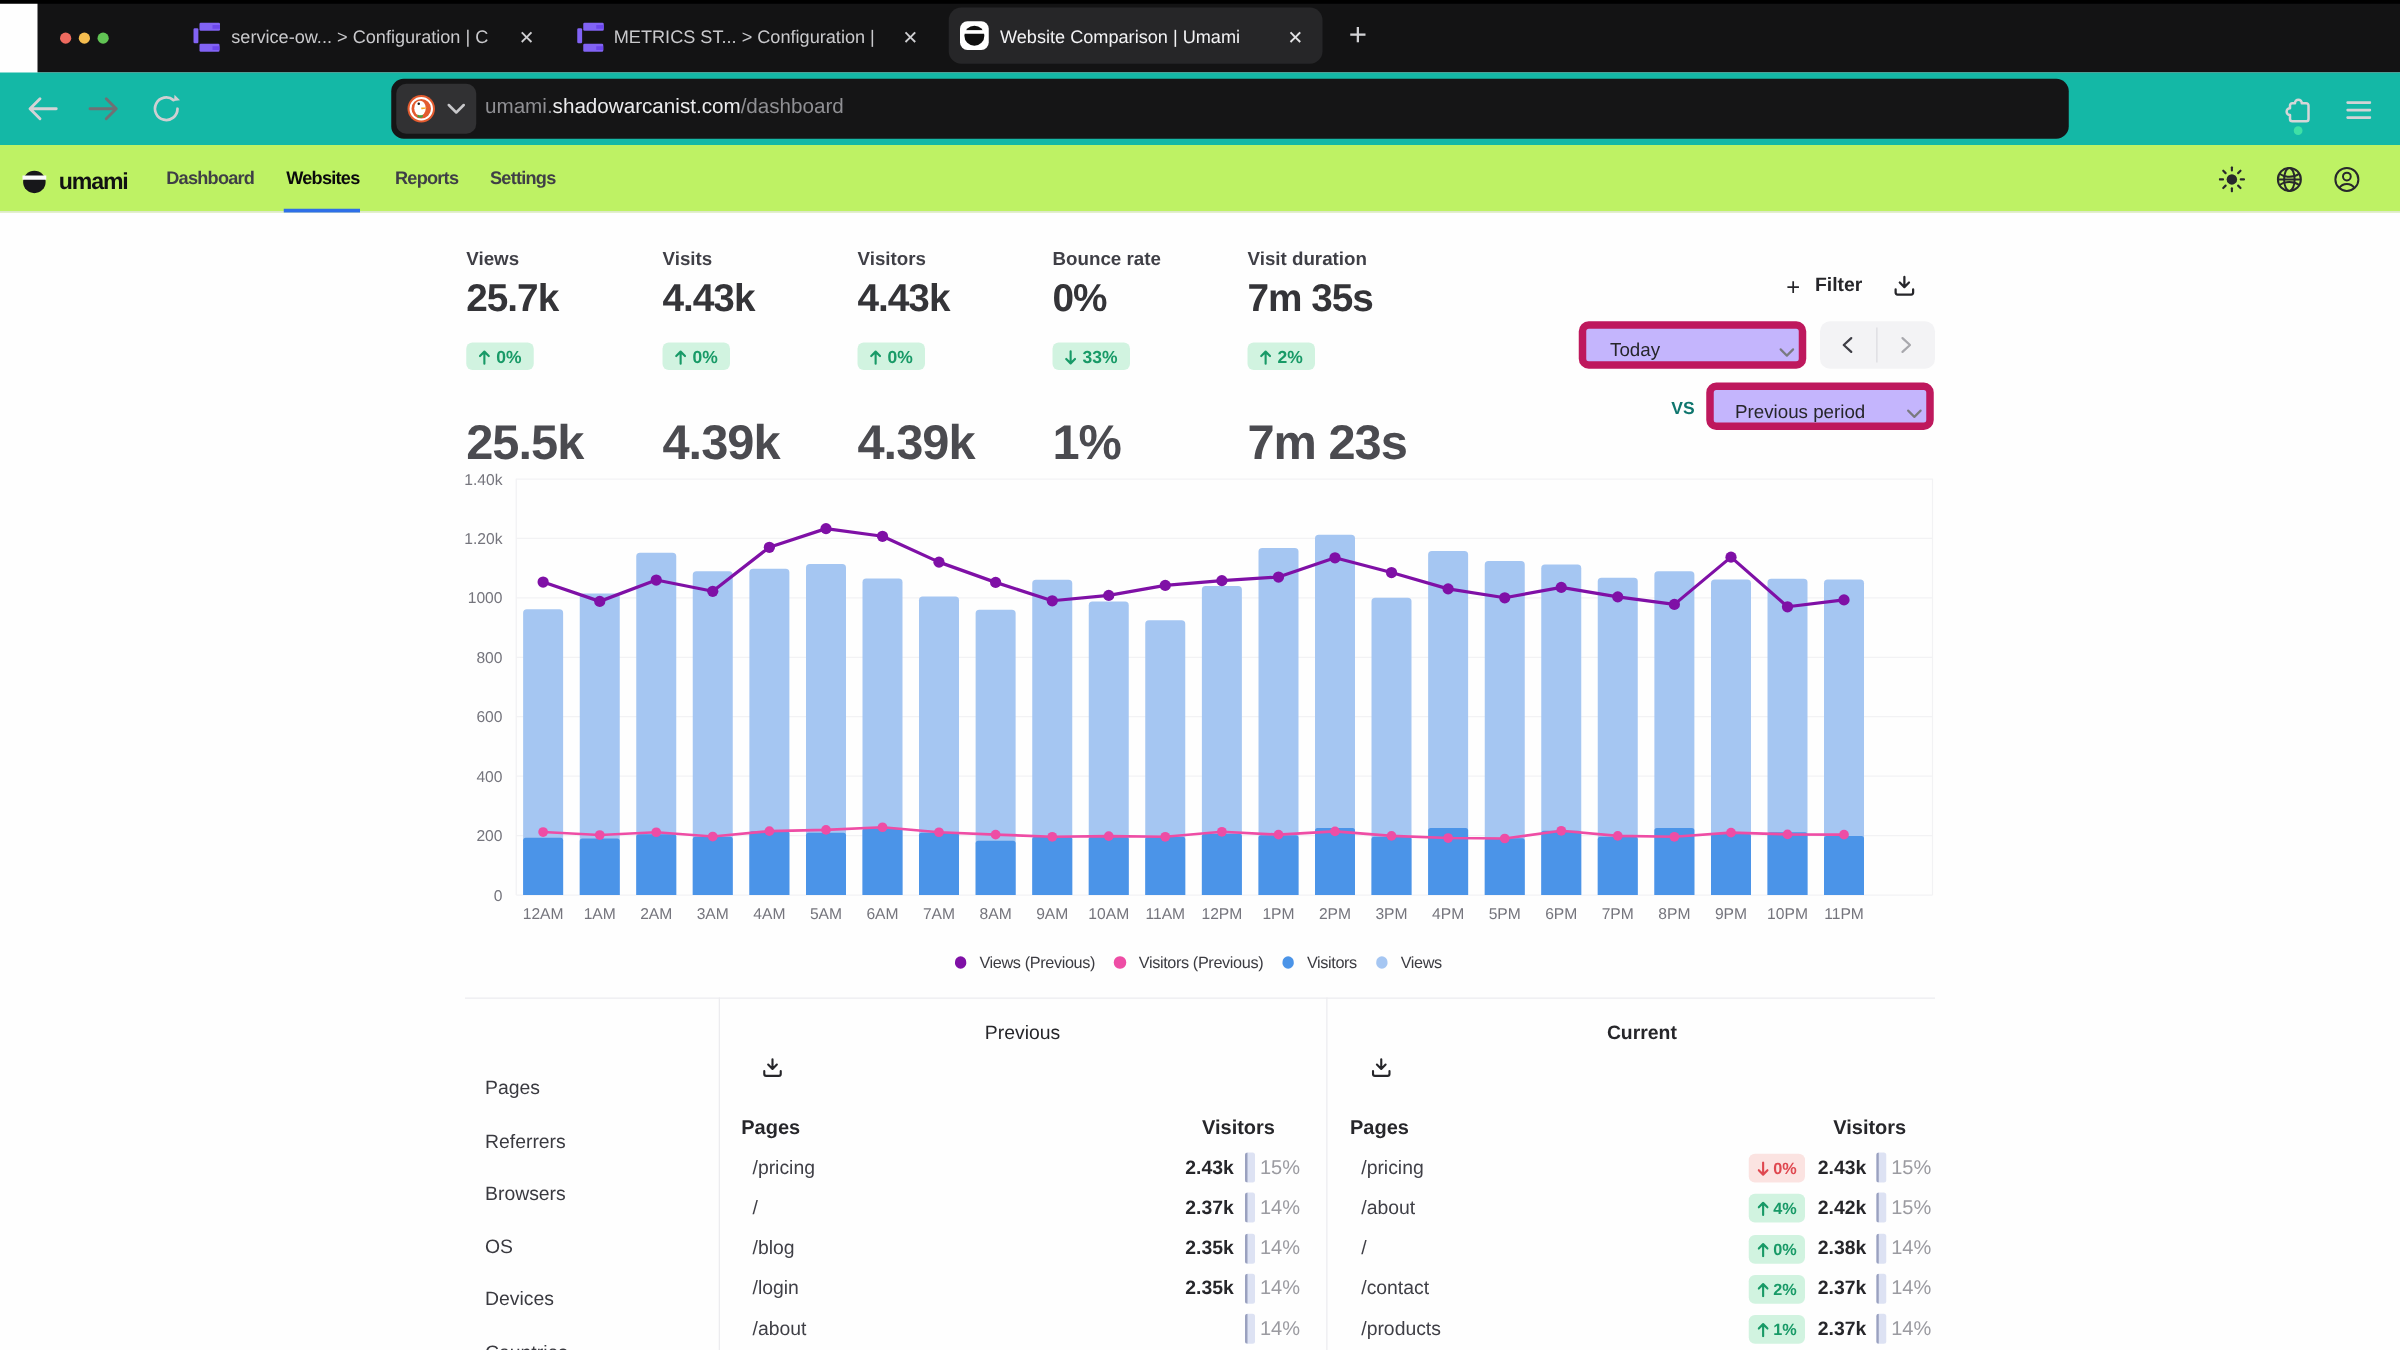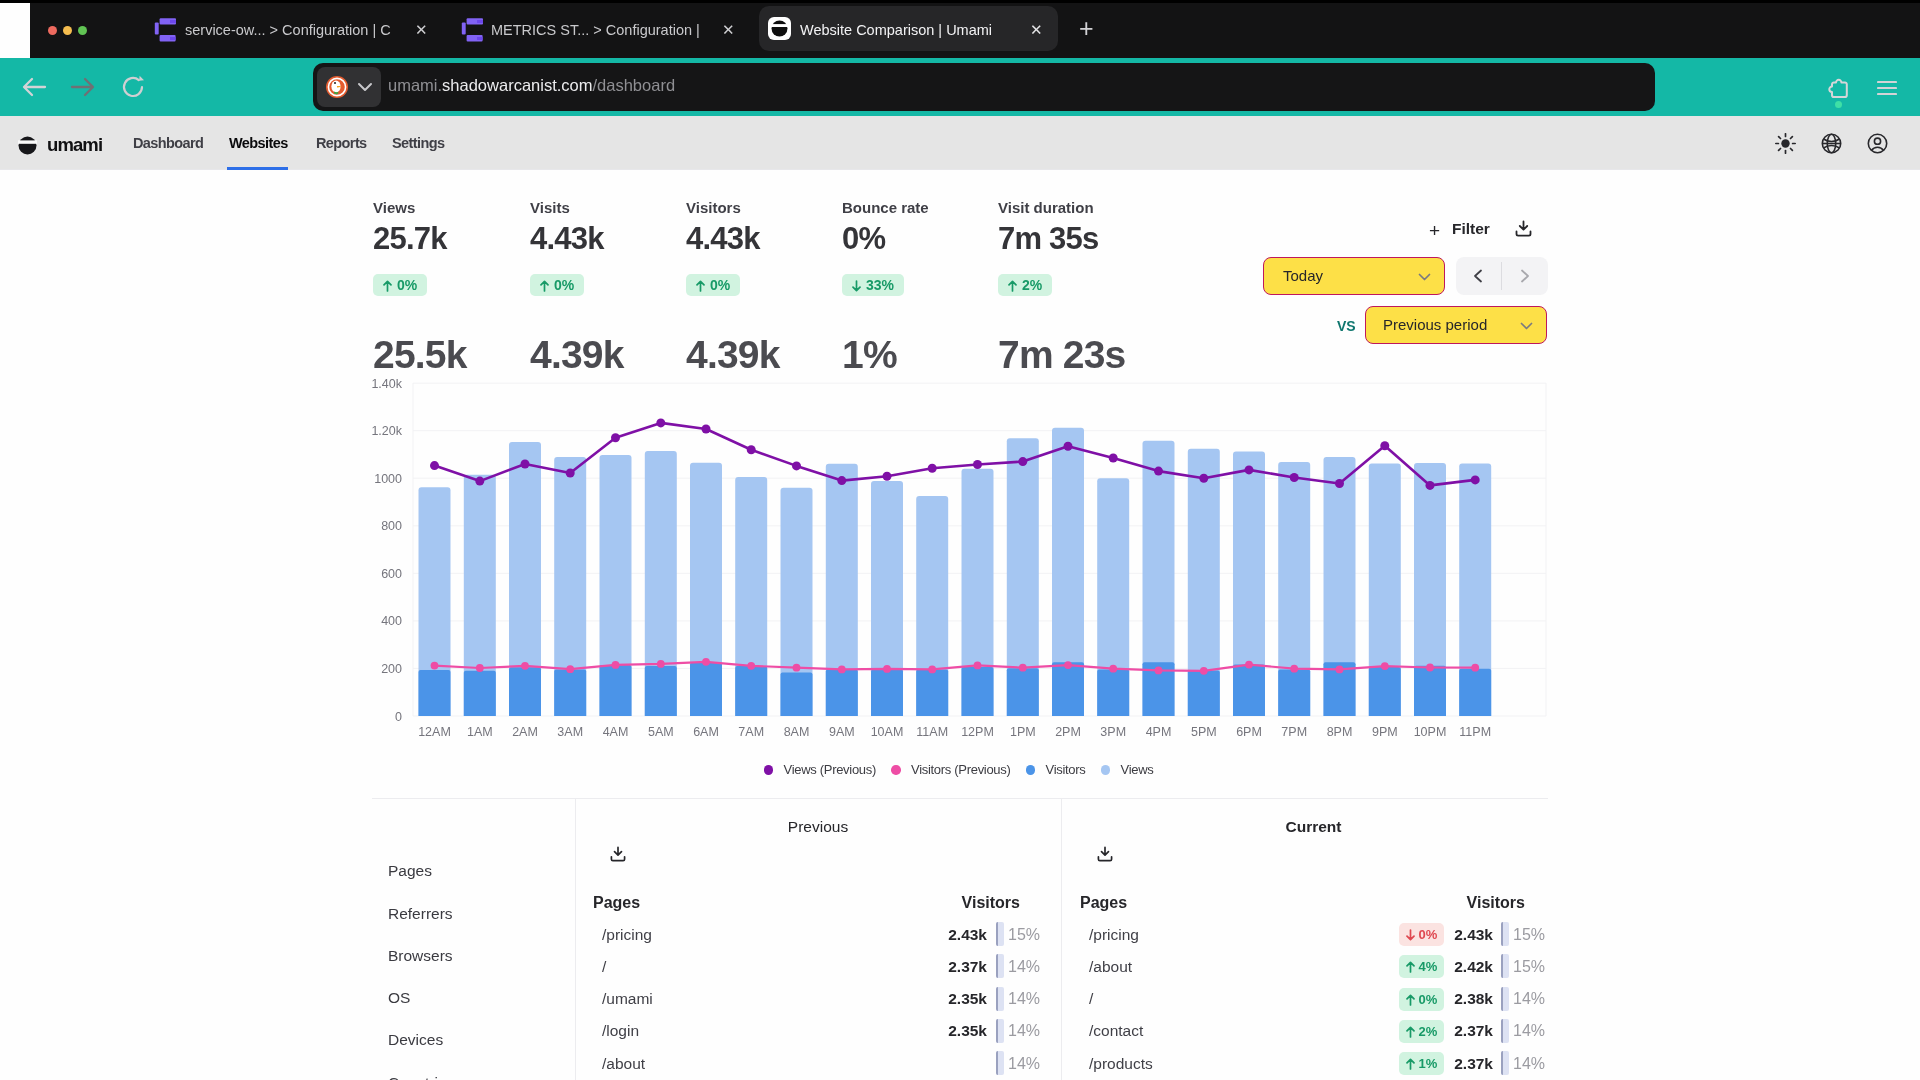--- a/index.html
+++ b/index.html
@@ -11,30 +11,30 @@
 .tl{position:absolute;top:26px;width:9px;height:9px;border-radius:50%;}
 .tab-title{position:absolute;top:22px;font-size:14.5px;color:#c9c9cc;white-space:nowrap;}
 .tabx{position:absolute;top:21px;font-size:15px;color:#cfcfd2;}
 #activetab{position:absolute;left:729px;top:6px;width:299px;height:45px;background:#262628;border-radius:10px;}
 #urlrow{position:absolute;left:0;top:58px;width:1920px;height:58px;background:#14b8a6;}
 #urlfield{position:absolute;left:313px;top:5px;width:1342px;height:48px;background:#151516;border-radius:10px;}
 #ddgbadge{position:absolute;left:4px;top:4px;width:64px;height:40px;background:#313133;border-radius:8px;}
 .urltext{position:absolute;left:75px;top:13px;font-size:16.5px;color:#8f8f93;white-space:nowrap;}
 .urltext b{color:#ececee;font-weight:normal;}
 
-#appheader{position:absolute;left:0;top:116px;width:1920px;height:54px;background:#e5e5e5;border-bottom:1px solid #e7e7ea;}
+#appheader{position:absolute;left:0;top:116px;width:1920px;height:54px;background:#bef264;border-bottom:1px solid #e7e7ea;}
 #appheader .nav{position:absolute;top:19px;font-size:14.5px;font-weight:700;color:#3f3f46;letter-spacing:-0.6px;}
 #navline{position:absolute;left:227px;top:51px;width:61px;height:3px;background:#2e6fe8;}
 
 .mlabel{position:absolute;font-size:15px;font-weight:700;color:#3f3f46;}
 .mval{position:absolute;font-size:31px;font-weight:700;color:#343438;letter-spacing:-0.8px;}
 .mprev{position:absolute;font-size:39px;font-weight:700;color:#4b4b50;letter-spacing:-0.8px;margin-top:22px;}
 .chip{position:absolute;height:22px;border-radius:5px;background:#d1f3e0;color:#189a67;font-size:14px;font-weight:700;line-height:22px;padding:0 10px;white-space:nowrap;}
 
-.selbox{position:absolute;background:#fde047;border:1px solid #be185d;border-radius:8px;font-size:15px;color:#26262a;}
+.selbox{position:absolute;background:#c4b5fd;border:6px solid #be185d;border-radius:8px;font-size:15px;color:#26262a;}
 
 .t-label{position:absolute;font-size:15.5px;color:#3f3f46;white-space:nowrap;}
 .t-val{position:absolute;font-size:15.5px;font-weight:700;color:#26262a;text-align:right;width:70px;}
 .t-pct{position:absolute;font-size:16px;color:#9b9ba1;}
 .pbar{position:absolute;width:7.5px;height:24px;border-radius:2px;background:#dde2f3;overflow:hidden;}
 .pbar i{position:absolute;left:0;top:0;width:1.8px;height:24px;background:#9aa1bf;}
 .rchip{position:absolute;height:23px;border-radius:5px;font-size:13px;font-weight:700;line-height:23px;padding:0 7px;white-space:nowrap;background:#d1f3e0;color:#189a67;}
 .rchip svg{margin-right:0 !important;}
 .rchip.red{background:#fbe3e1;color:#df4850;}
 .menuitem{position:absolute;left:388px;font-size:15.5px;color:#3a3a40;}
@@ -423,21 +423,21 @@
     <div class="pbar" style="left:996px;top:922px;">
       <i></i>
     </div>
     <div class="t-pct" style="left:1008px;top:926px;">15%</div>
     <div class="t-label" style="left:602px;top:958px;">/</div>
     <div class="t-val" style="left:917px;top:958px;">2.37k</div>
     <div class="pbar" style="left:996px;top:954px;">
       <i></i>
     </div>
     <div class="t-pct" style="left:1008px;top:958px;">14%</div>
-    <div class="t-label" style="left:602px;top:990px;">/umami</div>
+    <div class="t-label" style="left:602px;top:990px;">/blog</div>
     <div class="t-val" style="left:917px;top:990px;">2.35k</div>
     <div class="pbar" style="left:996px;top:987px;">
       <i></i>
     </div>
     <div class="t-pct" style="left:1008px;top:990px;">14%</div>
     <div class="t-label" style="left:602px;top:1022px;">/login</div>
     <div class="t-val" style="left:917px;top:1022px;">2.35k</div>
     <div class="pbar" style="left:996px;top:1019px;">
       <i></i>
     </div>

